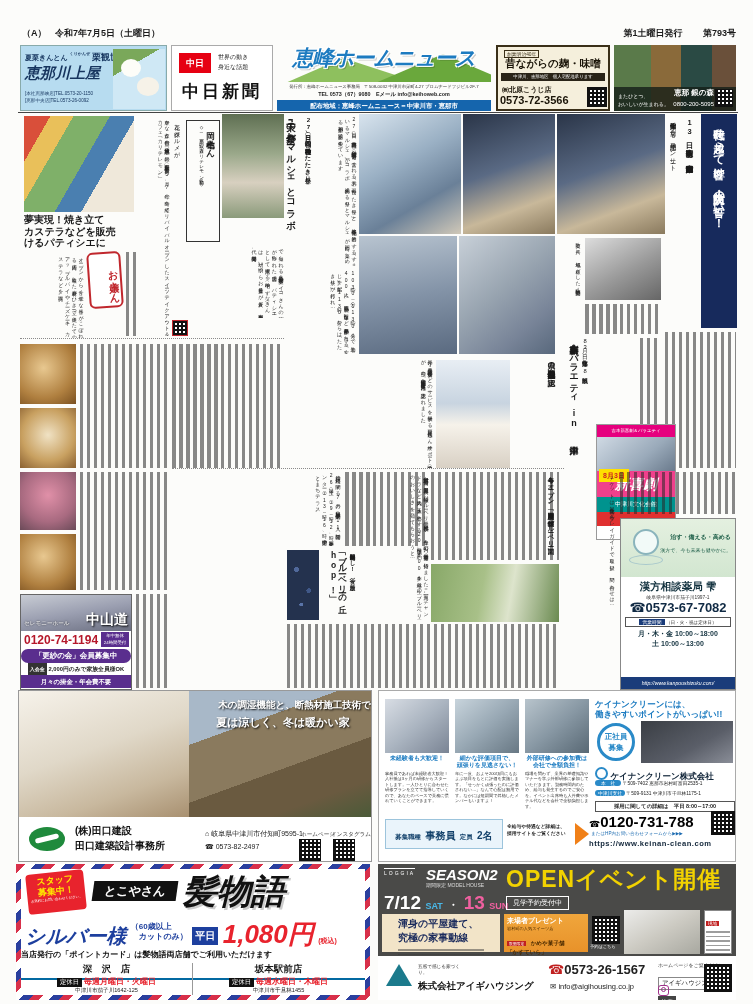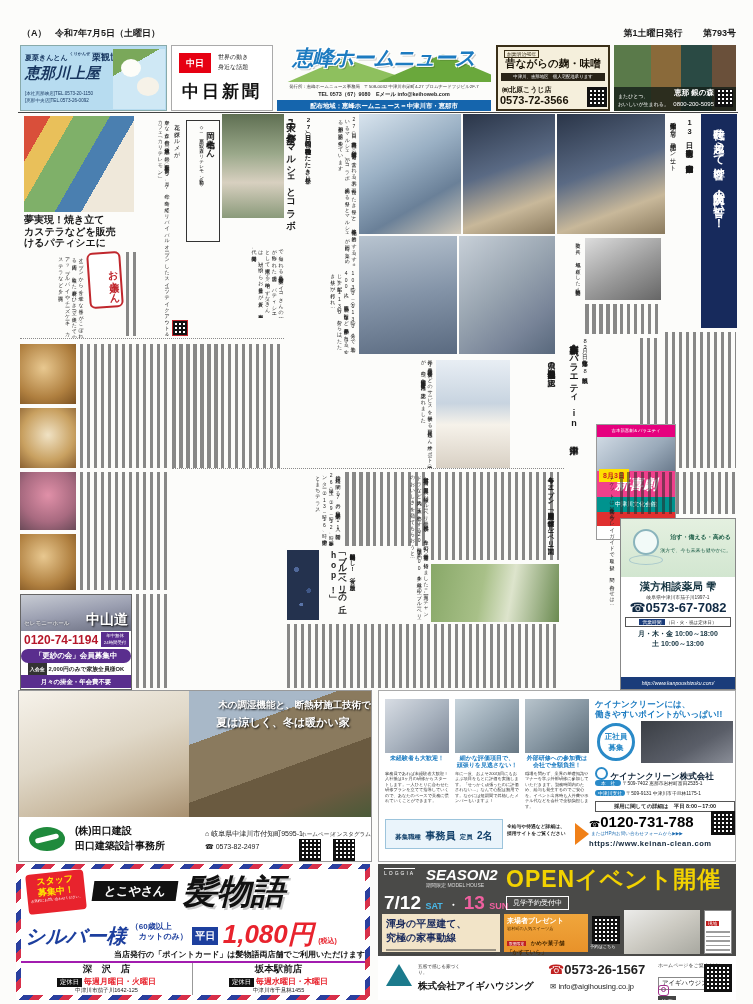--- a/index.html
+++ b/index.html
@@ -327,21 +327,21 @@
       <div class="abs" style="left:72px;top:12px;width:84px;height:20px;background:#111;color:#fff;font-size:12px;font-weight:bold;text-align:center;line-height: 20px;transform:skewX(-8deg);">とこやさん</div>
       <div class="abs" style="left:162px;top:0px;font-size:34px;font-weight:bold;font-style:italic;color:#111;text-shadow:2px 2px 0 #ccc;">髪物語</div>
 
       <div class="abs" style="left:4px;top:48px;width:336px;height:30px;">
         <span style="font-size:20px;font-weight:bold;font-style:italic;color:#1d3f9e;">シルバー様</span>
         <span style="display:inline-block;vertical-align:4px;font-size:8px;font-weight:bold;color:#1d3f9e;line-height:1.2;">（<span>60歳以上</span><br>　<span>カットのみ</span>）</span>
         <span class="chip" style="background:#1d3f9e;font-size:10px;font-weight:bold;padding:2px 3px;vertical-align:4px;">平日</span>
         <span style="font-size:26px;font-weight:bold;font-style:italic;color:#e8232d;">1,080円</span>
         <span style="font-size:7px;font-weight:bold;color:#e8232d;">(税込)</span>
       </div>
-      <div class="abs" style="left:0;top:80px;width:344px;text-align:right;font-size:8px;font-weight:bold;color:#111;border-bottom:2px solid #a21caf;padding-bottom:1px;">当店発行の「ポイントカード」は髪物語両店舗でご利用いただけます</div>
+      <div class="abs" style="left:0;top:80px;width:344px;text-align:left;font-size:8px;font-weight:bold;color:#111;border-bottom:2px solid #0369a1;padding-bottom:18px;">当店発行の「ポイントカード」は髪物語両店舗でご利用いただけます</div>
 
       <div class="abs" style="left:0;top:94px;width:171px;height:32px;border-right:1px solid #999;text-align:center;">
         <div style="font-size:9.5px;font-weight:bold;">深　沢　店</div>
         <div style="font-size:7px;">
           <span class="chip" style="background:#111;padding:0 3px;font-size:6.4px;">定休日</span>
           <span style="color:#e8232d;font-weight:bold;font-size:8px;">毎週月曜日・火曜日</span>
         </div>
         <div style="font-size:5.6px;">中津川市茄子川1642-125</div>
 
       </div>
@@ -363,21 +363,21 @@
     <div class="abs" style="left:48px;top:18px;color:#ddd;font-size:5px;">期間限定 MODEL HOUSE</div>
     <div class="abs" style="left:128px;top:0px;color:#f2d200;font-size:23px;font-weight:bold;letter-spacing:1px;">OPENイベント開催</div>
     <div class="abs" style="left:6px;top:28px;">
       <span style="color:#fff;font-size:19px;font-weight:bold;">7/12</span>
       <span style="color:#49b8e8;font-size:9px;font-weight:bold;">SAT</span>
       <span style="color:#fff;font-size:12px;">・</span>
       <span style="color:#f060a0;font-size:19px;font-weight:bold;">13</span>
       <span style="color:#f060a0;font-size:9px;font-weight:bold;">SUN</span>
     </div>
     <div class="abs" style="left:128px;top:32px;border:1px solid #fff;color:#fff;font-size:7px;padding:1px 6px;">見学予約受付中</div>
-    <div class="abs" style="left:4px;top:50px;width:118px;height:38px;background:#f2e4c8;padding:3px 4px;box-sizing:border-box;">
+    <div class="abs" style="left:4px;top:50px;width:118px;height:38px;background:#f2e4c8;padding:3px 16px;box-sizing:border-box;">
       <div class="serif" style="font-size:10px;font-weight:bold;color:#1a2a5c;">渾身の平屋建て、</div>
       <div class="serif" style="font-size:10px;font-weight:bold;color:#1a2a5c;">究極の家事動線</div>
       <div class="greekh" style="height:8px;margin-top:2px;"></div>
     </div>
     <div class="abs" style="left:126px;top:50px;width:84px;height:38px;background:linear-gradient(180deg,#f0a63c,#e8922a);padding:2px 3px;box-sizing:border-box;">
       <div style="font-size:7px;font-weight:bold;color:#fff;">来場者プレゼント</div>
       <div style="font-size:4.2px;color:#4a2a00;">岩村町の人気スイーツ店</div>
       <div>
         <span class="chip" style="background:#c02020;font-size:3.8px;padding:0 2px;">数量限定</span>
         <span style="font-size:5.6px;font-weight:bold;color:#4a2a00;">かめや菓子舗</span>

